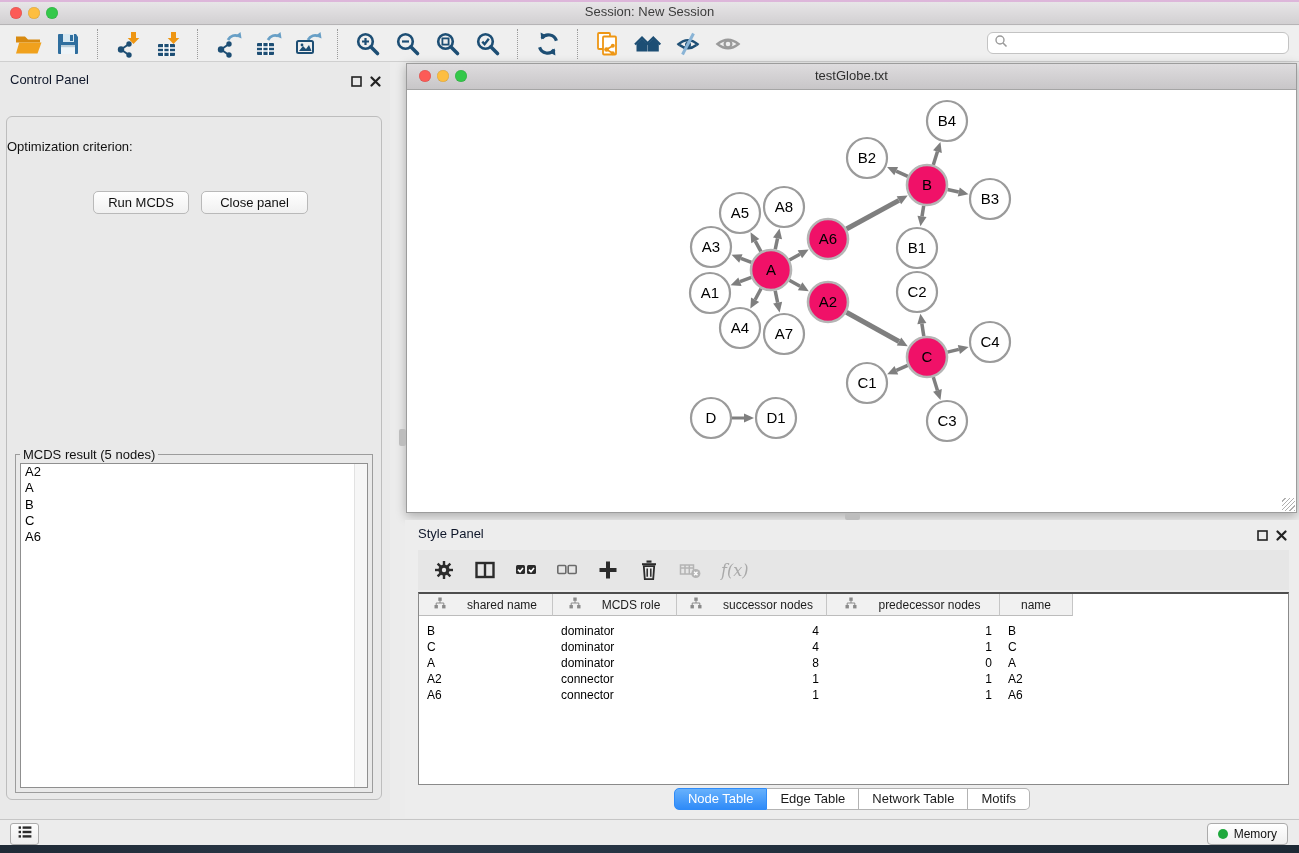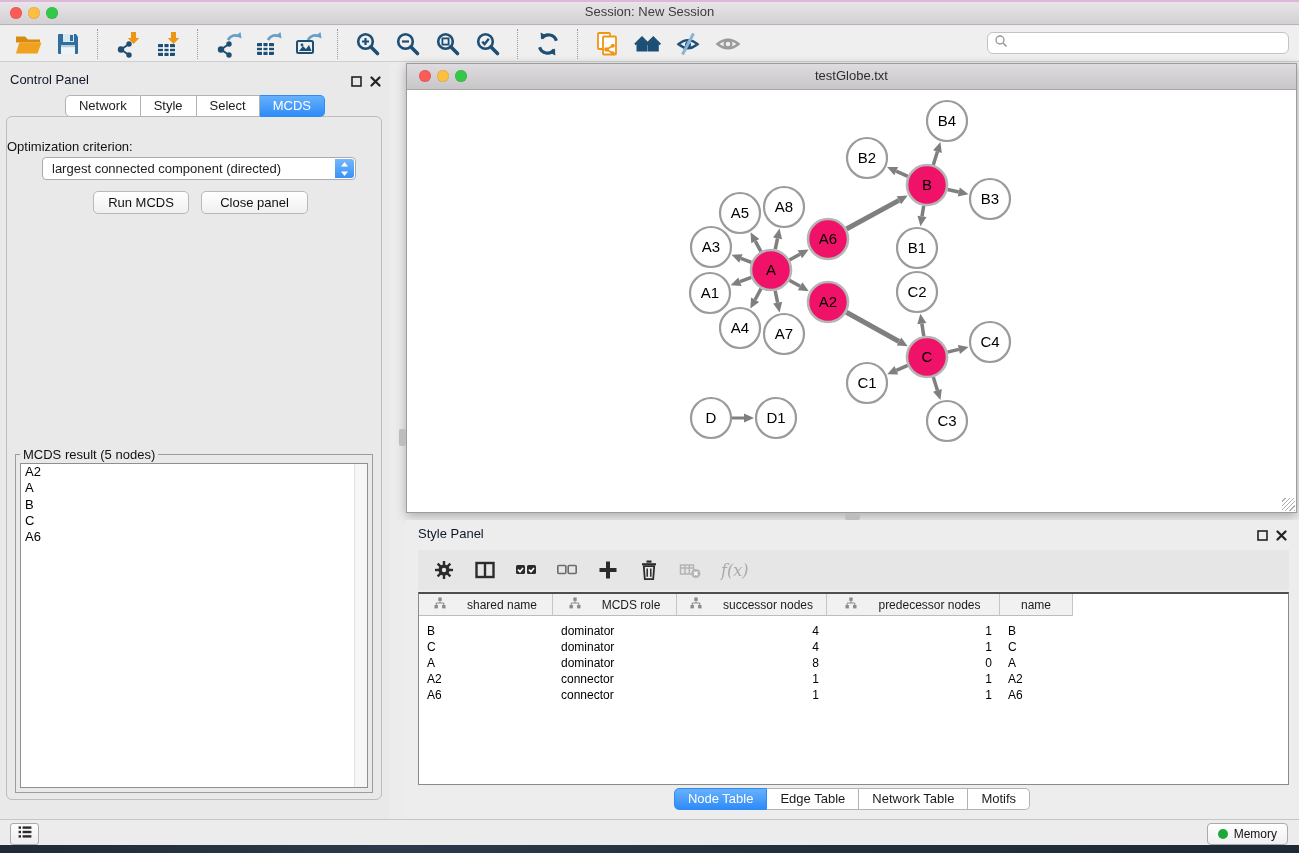--- a/index.html
+++ b/index.html
@@ -253,37 +253,22 @@
   <div class="control-panel">
     <div class="panel-title">Control Panel</div>
     <div class="panel-btns">
       <span><svg width="11" height="11" viewBox="0 0 11 11">
             <rect x="1" y="1" width="9" height="9" fill="none" stroke="#222" stroke-width="1.6"></rect>
           </svg></span>
       <span><svg width="11" height="11" viewBox="0 0 11 11">
             <path d="M1.5 1.5l8 8M9.5 1.5l-8 8" stroke="#222" stroke-width="2.2" stroke-linecap="round"></path>
           </svg></span>
     </div>
-    <div class="cp-tabs tabs-row" id="cp-tabs">
-        <div class="tab">Network</div>
-        <div class="tab">Style</div>
-        <div class="tab">Select</div>
-        <div class="tab active">MCDS</div>
-      </div>
     <div class="cp-body">
       <div class="opt-label">Optimization criterion:</div>
-      <div class="criterion">
-        <span>largest connected component (directed)</span>
-        <span class="stepper">
-          <svg width="11" height="16" viewBox="0 0 11 16">
-              <path d="M5.5 1L9 5.5H2z" fill="#fff"></path>
-              <path d="M5.5 15L2 10.5h7z" fill="#fff"></path>
-            </svg>
-        </span>
-      </div>
       <div class="btn btn-run">Run MCDS</div>
       <div class="btn btn-close">Close panel</div>
       <fieldset class="result">
         <legend>MCDS result (5 nodes)</legend>
         <div class="result-list" id="result-list">
           <div class="result-scroll"></div>
         <div class="result-item">A2</div>
             <div class="result-item">A</div>
             <div class="result-item">B</div>
             <div class="result-item">C</div>

